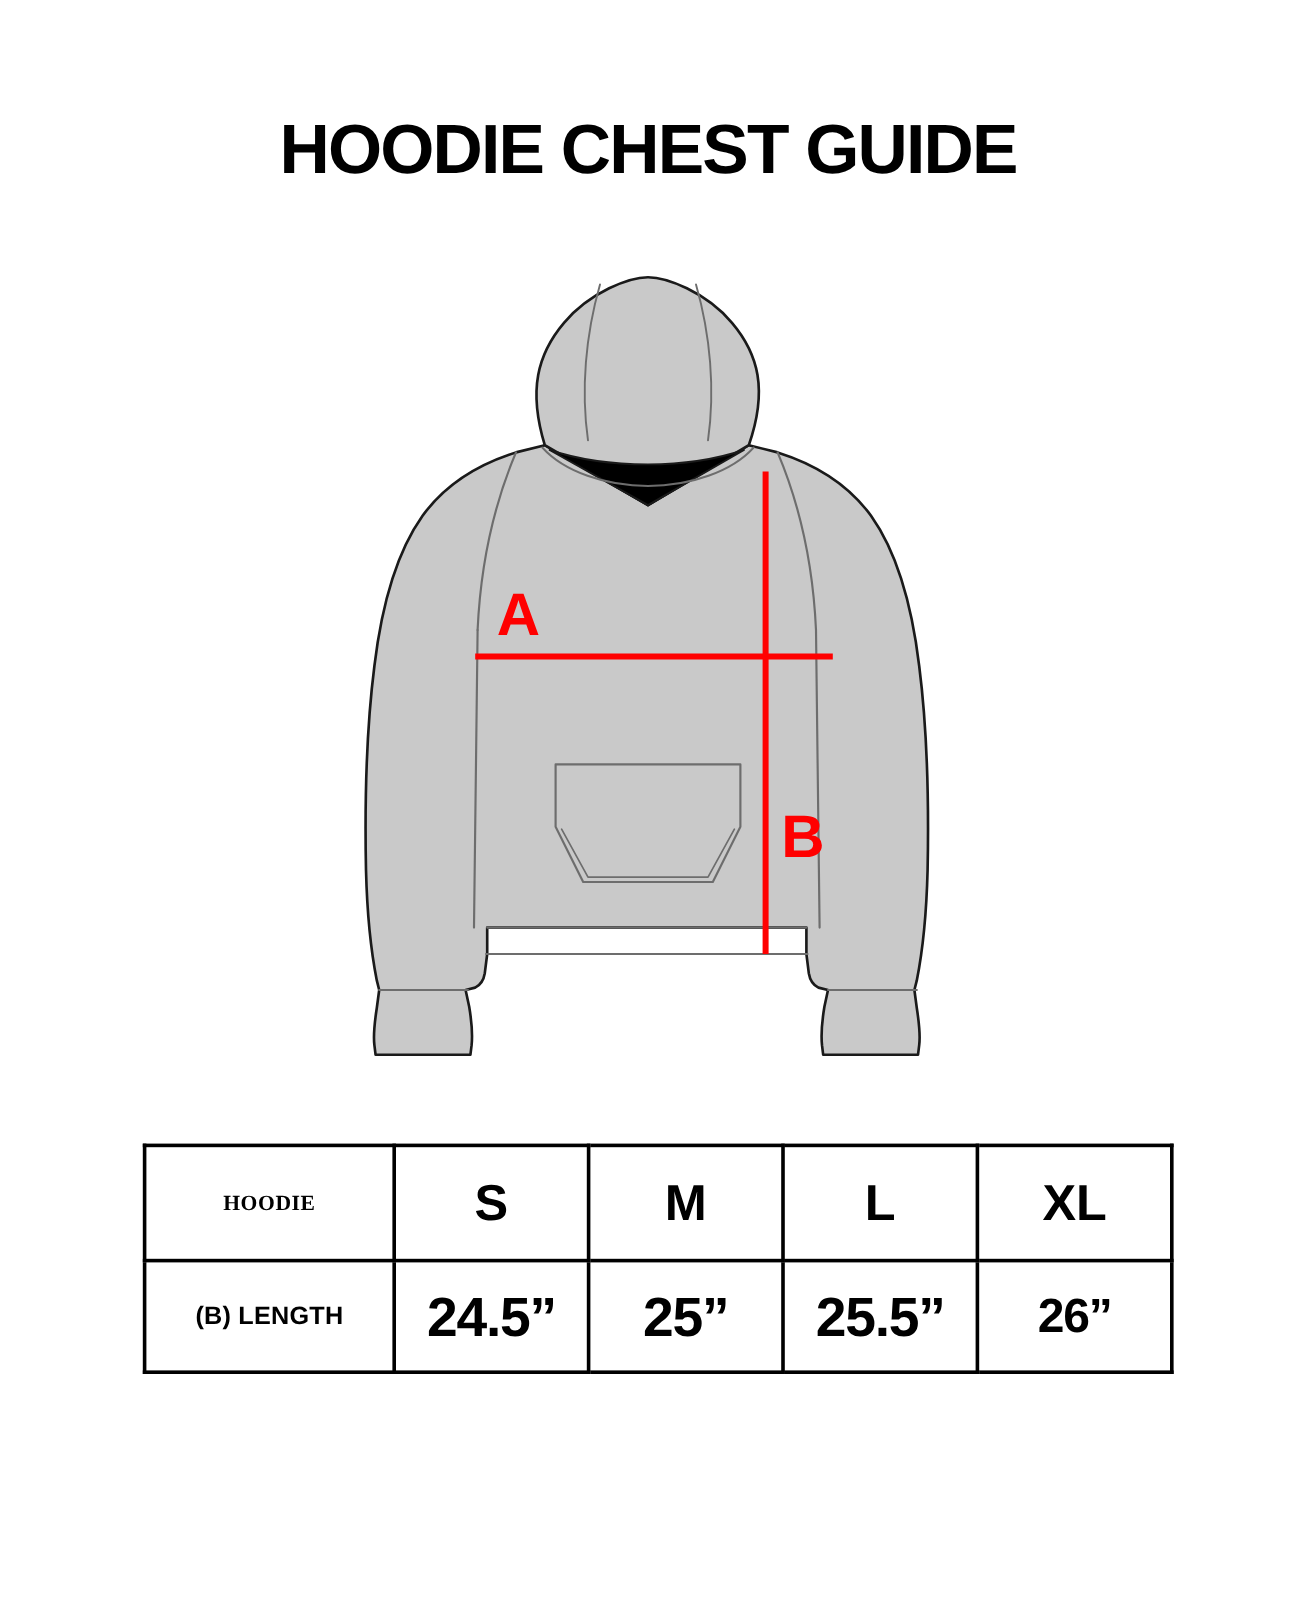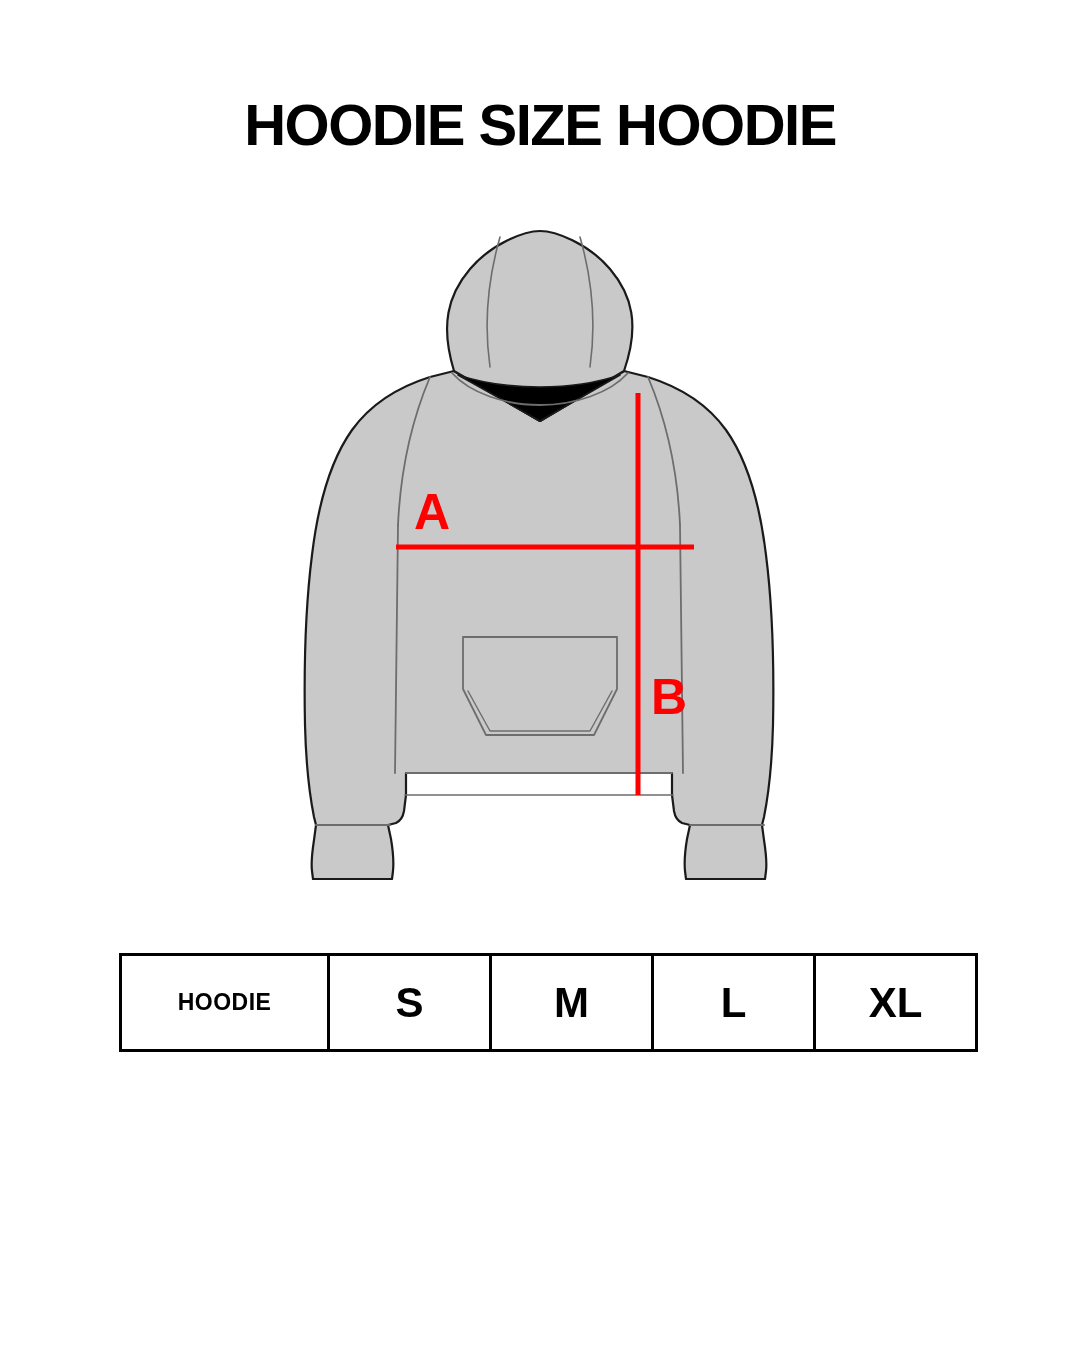--- a/index.html
+++ b/index.html
@@ -71,23 +71,24 @@
     vertical-align: middle;
     padding: 0;
   }
   .size-table .c-label { width: 205px; }
   .size-table .c-size  { width: 159px; }
 
   .row-head td {
     height: 93px;
   }
   .row-head .hdr-label {
-    font-size: 23px;
+    font-size: 18px;
     font-weight: bold;
     letter-spacing: 0.5px;
+    font-family: Liberation Serif, serif;
   }
   .row-head .hdr-size {
     font-size: 42px;
     font-weight: bold;
   }
 
   .row-data td {
     height: 90px;
   }
   .row-data .lbl {
@@ -102,21 +103,21 @@
     font-weight: bold;
     letter-spacing: -1px;
   }
   .row-data .val.small {
     font-size: 40px;
   }
 </style>
 </head>
 <body>
 
-<div class="title">HOODIE SIZE HOODIE</div>
+<div class="title">HOODIE CHEST GUIDE</div>
 
 <div class="illustration">
   <svg viewBox="0 0 1080 660" xmlns="http://www.w3.org/2000/svg">
     <g stroke="#1a1a1a" stroke-width="2.2" stroke-linejoin="round" stroke-linecap="round">
 
       <path fill="#c9c9c9" d="M 430 152
                C 395 163 370 180 352 205
                C 330 236 318 280 312 330
                C 305 385 304 450 305 500
                C 306 540 310 572 314 592
@@ -203,14 +204,23 @@
 
 <table class="size-table">
   <tbody>
     <tr class="row-head">
       <td class="c-label hdr-label">HOODIE</td>
       <td class="c-size hdr-size">S</td>
       <td class="c-size hdr-size">M</td>
       <td class="c-size hdr-size">L</td>
       <td class="c-size hdr-size">XL</td>
     </tr>
+    <tr class="row-data">
+      <td class="c-label lbl">
+        <span>(B) LENGTH</span>
+      </td>
+      <td class="c-size val">24.5”</td>
+      <td class="c-size val">25”</td>
+      <td class="c-size val">25.5”</td>
+      <td class="c-size val small">26”</td>
+    </tr>
   </tbody>
 </table>
 
 </body></html>

